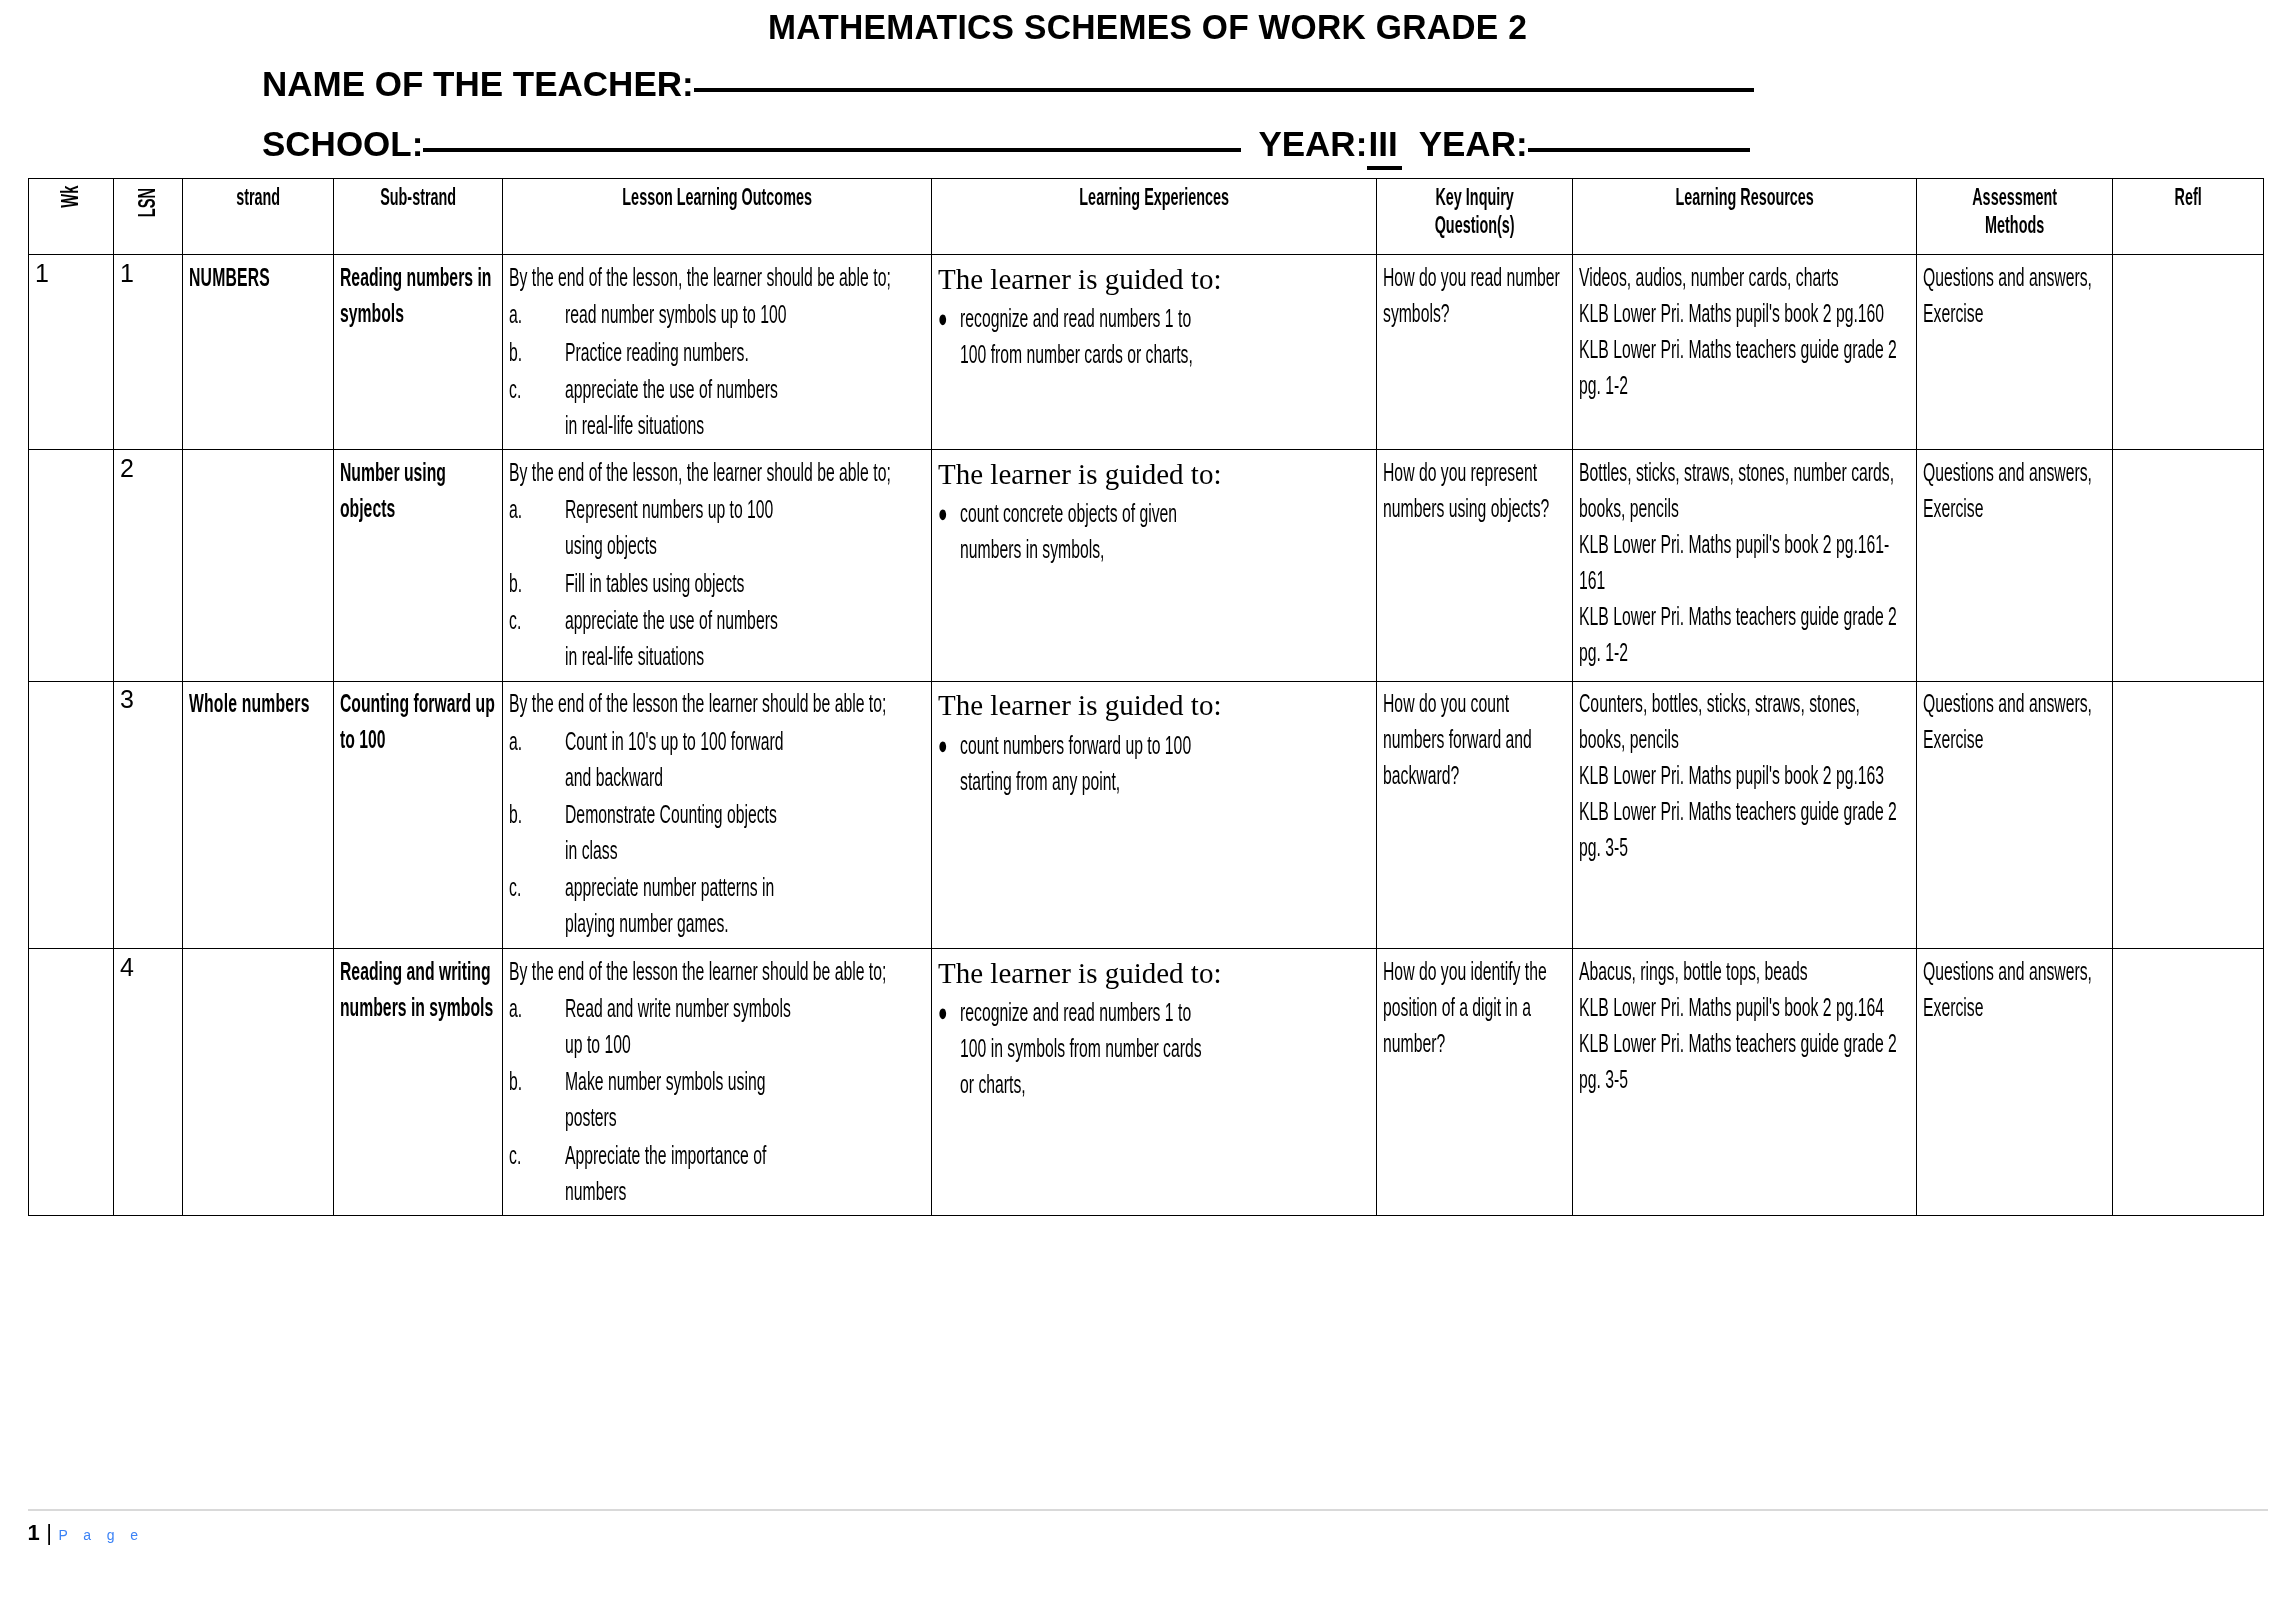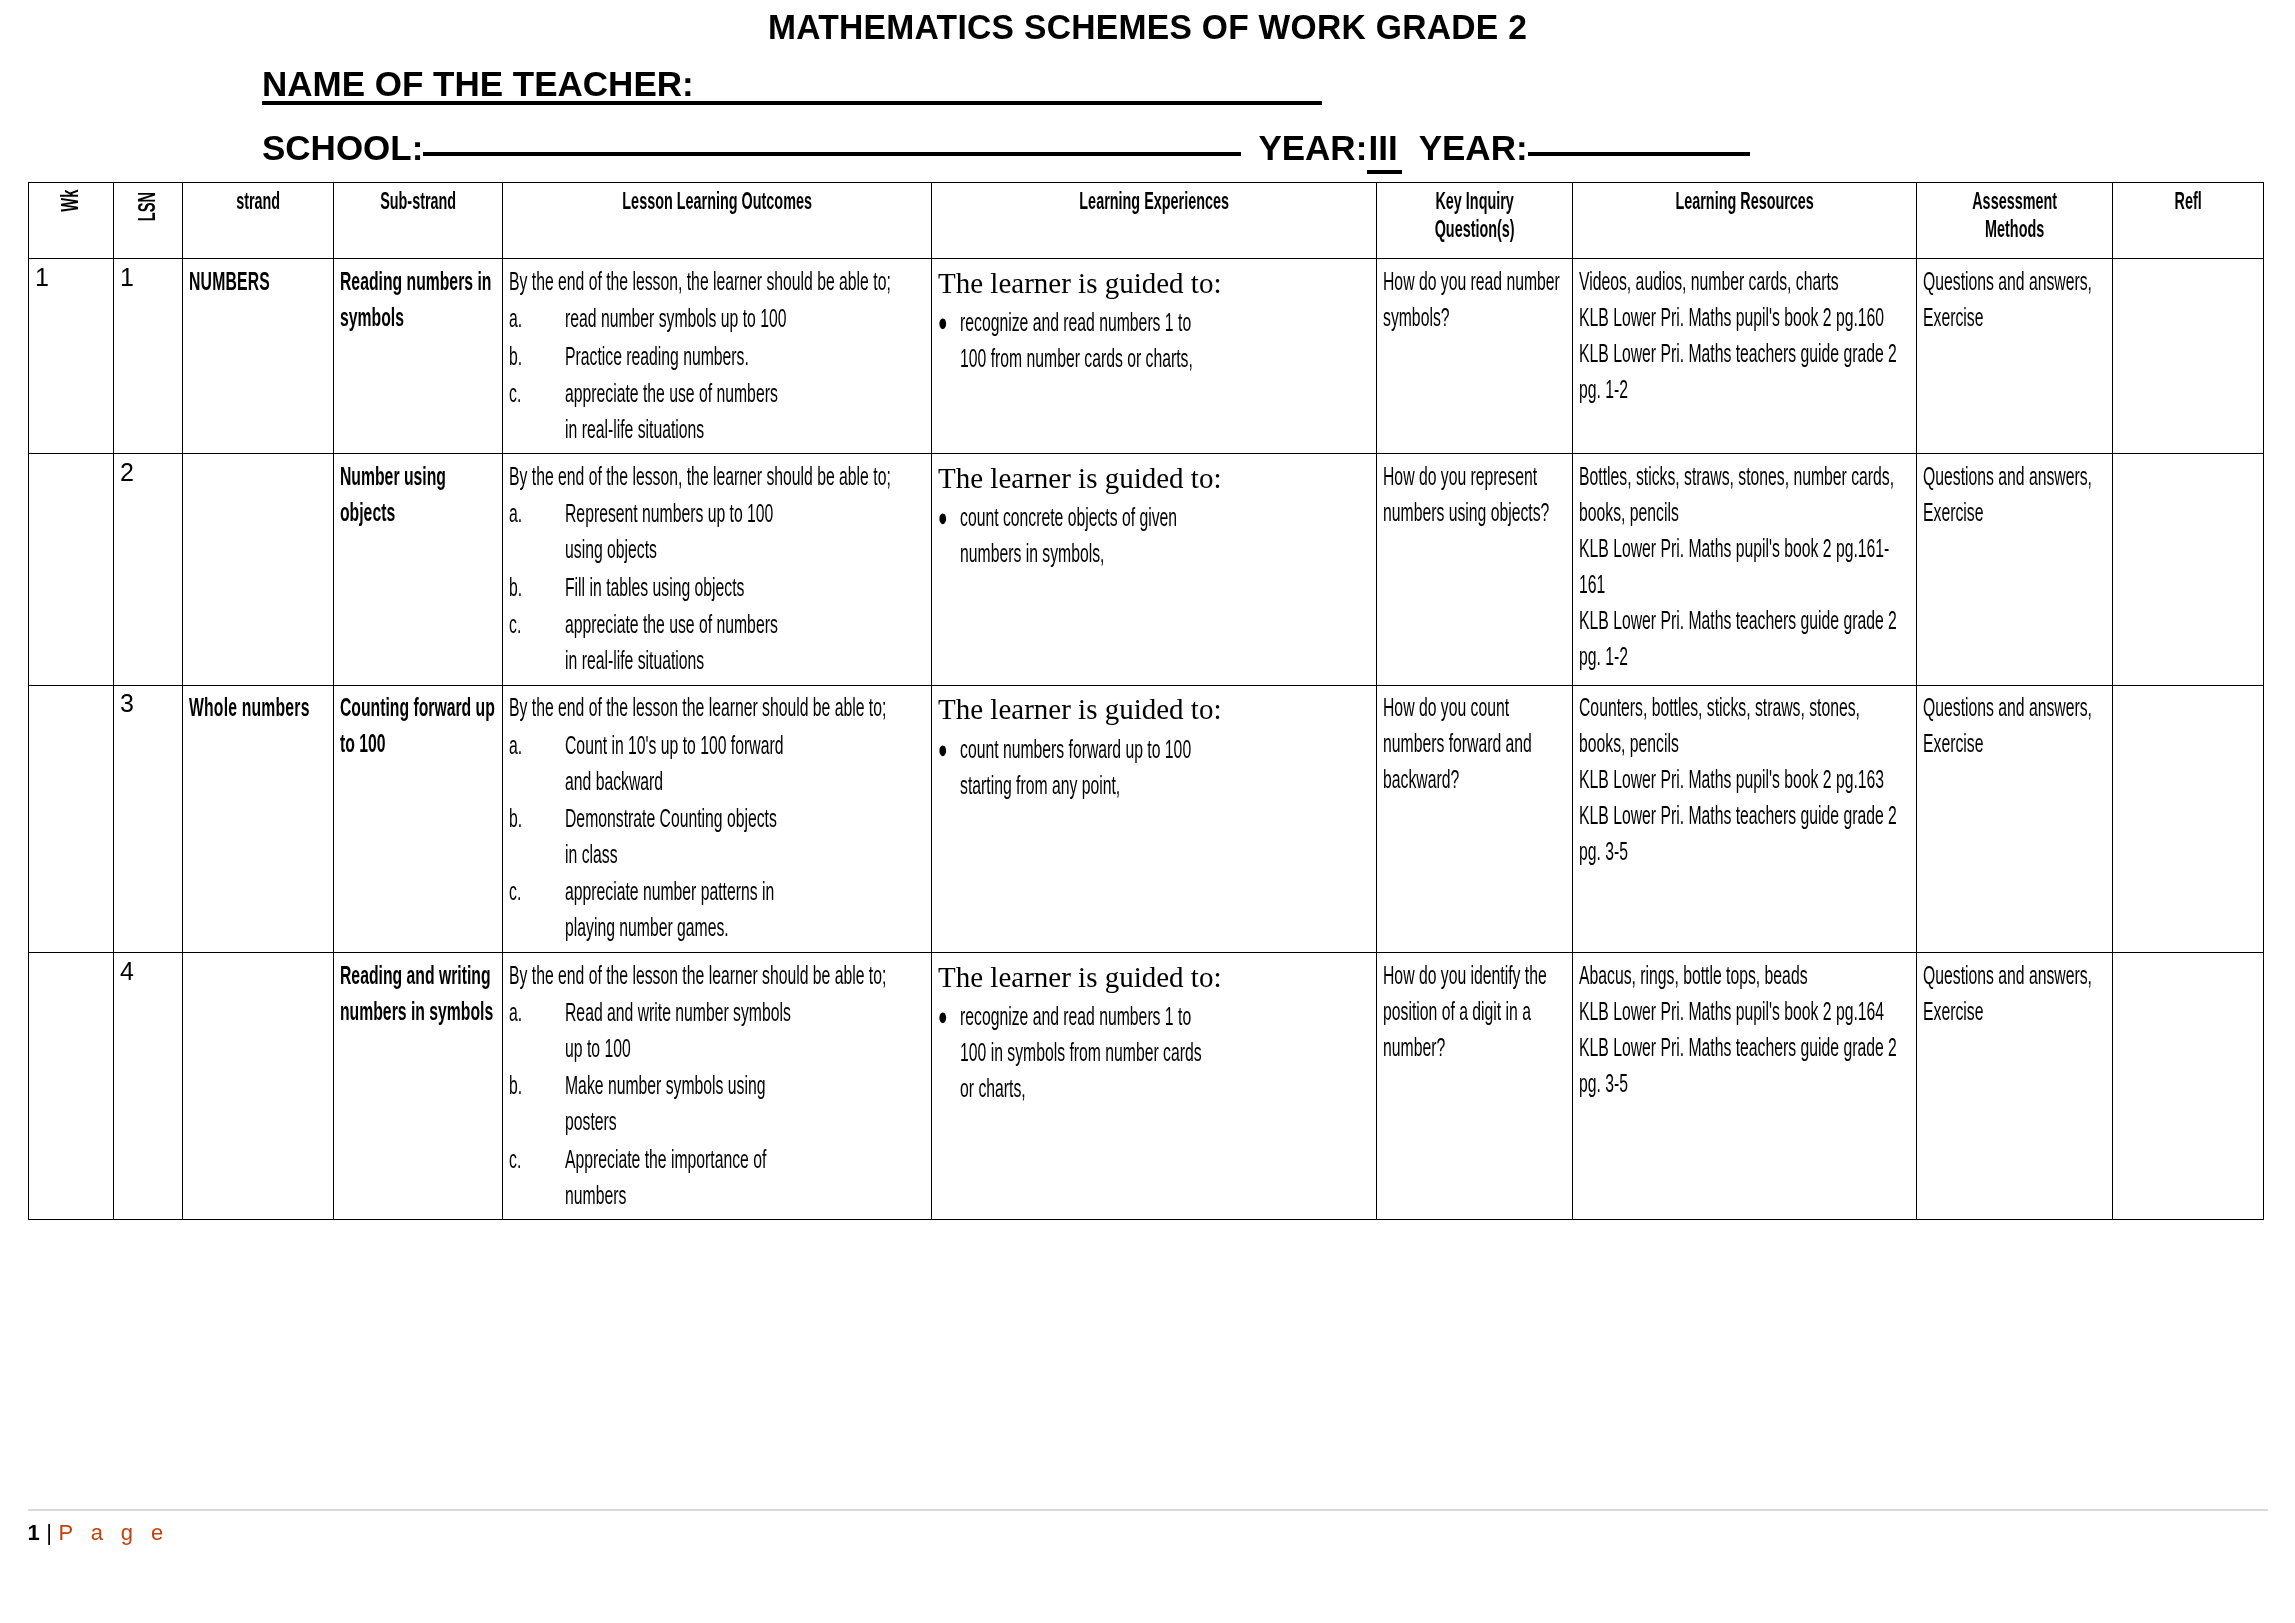--- a/index.html
+++ b/index.html
@@ -31,21 +31,21 @@
   }
   .head-line {
     font-weight: bold;
     font-size: 35px;
     line-height: 1.25;
     white-space: nowrap;
     margin-left: 262px;
     display: flex;
     align-items: baseline;
   }
-  .head-line.l1 { margin-top: 15.7px; flex-direction: column; }
+  .head-line.l1 { margin-top: 15.7px; }
   .head-line.l2 { margin-top: 17px; }
   .blank-rule {
     display: inline-block;
     border-bottom: 4.6px solid #000;
     height: 0.7px;
     position: relative;
     top: -3.9px;
   }
   .rule-teacher { width: 1060px; }
   .rule-school  { width: 818px; }
@@ -166,24 +166,24 @@
   }
   .footer .inner {
     font-size: 22px;
     font-weight: bold;
     display: flex;
     align-items: baseline;
   }
   .footer .pg { color: #000; font-family:"Liberation Sans", sans-serif; }
   .footer .bar { color:#000; padding: 0 6.5px; font-weight: normal; }
   .footer .word {
-    color: #c2410c;
+    color: #3b82f6;
     letter-spacing: 5.9px;
     font-weight: normal;
-    font-size: 22px;
+    font-size: 14px;
   }
 </style>
 </head>
 <body>
 
 <div class="page-head">
   <div class="doc-title">MATHEMATICS SCHEMES OF WORK GRADE 2</div>
 
   <div class="head-line l1">
     <span>NAME OF THE TEACHER:</span>

